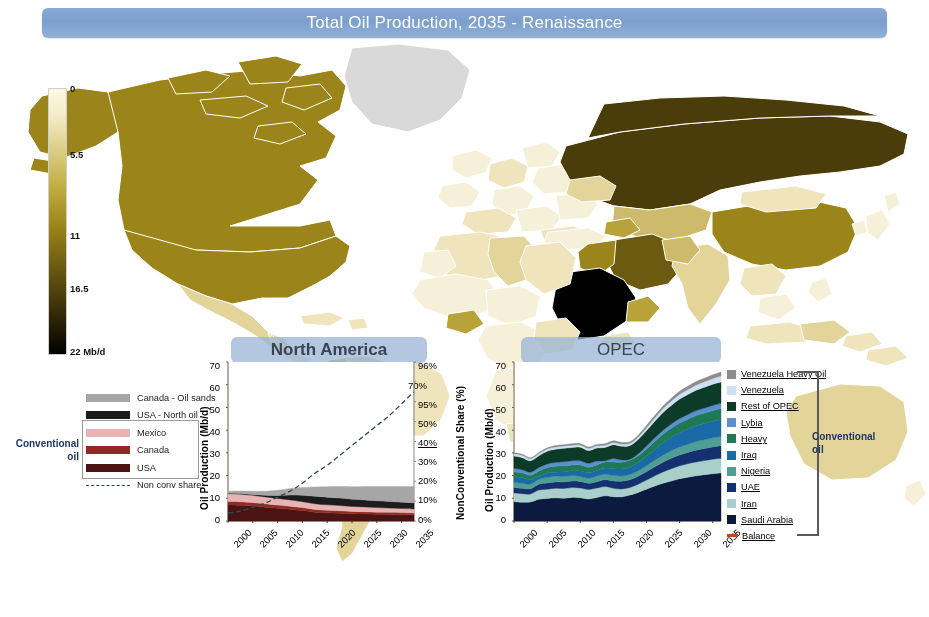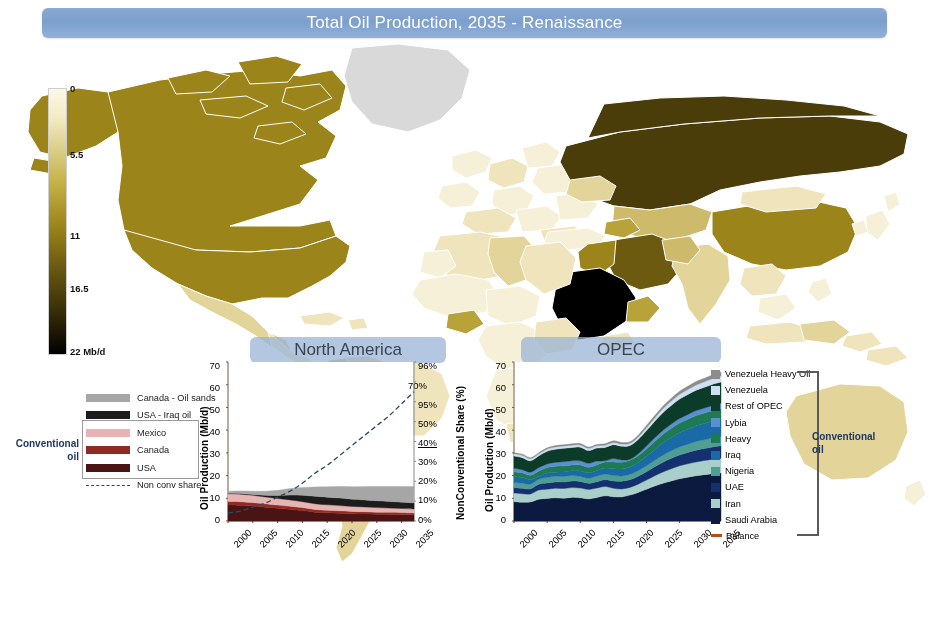--- a/index.html
+++ b/index.html
@@ -67,21 +67,21 @@
     display:inline-block;width:44px;height:0;margin-right:7px;flex:0 0 auto;
     border-top:1.4px dashed #2b4a66;
   }
   .conv-label{
     position:absolute;color:#1f3864;font-size:10px;font-weight:bold;
     line-height:13px;
   }
   .legend-box{
     position:absolute;border:1px solid #9a9a9a;background:rgba(255,255,255,.0);
   }
-  .opec-legend{position:absolute;left:711px;top:366px;}
+  .opec-legend{position:absolute;left:727px;top:366px;text-decoration:underline;}
   .opec-legend .legend-row{height:16.2px;font-size:9.2px;}
 </style>
 </head>
 <body>
 
 <div id="root">
 
   <div class="map-wrap">
     <svg width="929" height="560" viewBox="0 0 929 560" xmlns="http://www.w3.org/2000/svg">
       <defs>
@@ -222,21 +222,21 @@
 
   <div class="colorbar"></div>
   <div class="cb-tick" style="top:83px;">0</div>
   <div class="cb-tick" style="top:149px;">5.5</div>
   <div class="cb-tick" style="top:216px;margin-top:14px;">11</div>
   <div class="cb-tick" style="top:283px;">16.5</div>
   <div class="cb-tick" style="top:346px;text-align:center;">22 Mb/d</div>
 
   <div class="panel">
 
-    <div class="panel-title" style="left:250px;top:337px;width:196px;">North America</div>
+    <div class="panel-title" style="left:231px;top:337px;width:196px;font-weight:bold;">North America</div>
 
     <div class="plot-bg" style="left:227px;top:362px;width:186px;height:158px;"></div>
 
     <div class="axis-label" style="left:199px;top:380px;height:130px;">Oil Production (Mb/d)</div>
     <div class="axis-label" style="left:455px;top:372px;height:148px;">NonConventional Share (%)</div>
 
     <div class="ytick" style="left:196px;top:514px;width:24px;">0</div>
     <div class="ytick" style="left:196px;top:492px;width:24px;">10</div>
     <div class="ytick" style="left:196px;top:470px;width:24px;">20</div>
     <div class="ytick" style="left:196px;top:448px;width:24px;">30</div>
@@ -302,21 +302,21 @@
     <div class="xtick" style="left:390px;top:527px;width:38px;">2035</div>
   </div>
 
   <div class="na-legend" id="na-legend">
       <div class="legend-row">
         <span class="sw-wide" style="background: rgb(166, 166, 166);"></span>
         <span>Canada - Oil sands</span>
       </div>
       <div class="legend-row">
         <span class="sw-wide" style="background: rgb(28, 28, 28);"></span>
-        <span>USA - Iraq oil</span>
+        <span>USA - North oil</span>
       </div>
       <div class="legend-row">
         <span class="sw-wide" style="background: rgb(232, 179, 179);"></span>
         <span>Mexico</span>
       </div>
       <div class="legend-row">
         <span class="sw-wide" style="background: rgb(143, 43, 36);"></span>
         <span>Canada</span>
       </div>
       <div class="legend-row">

